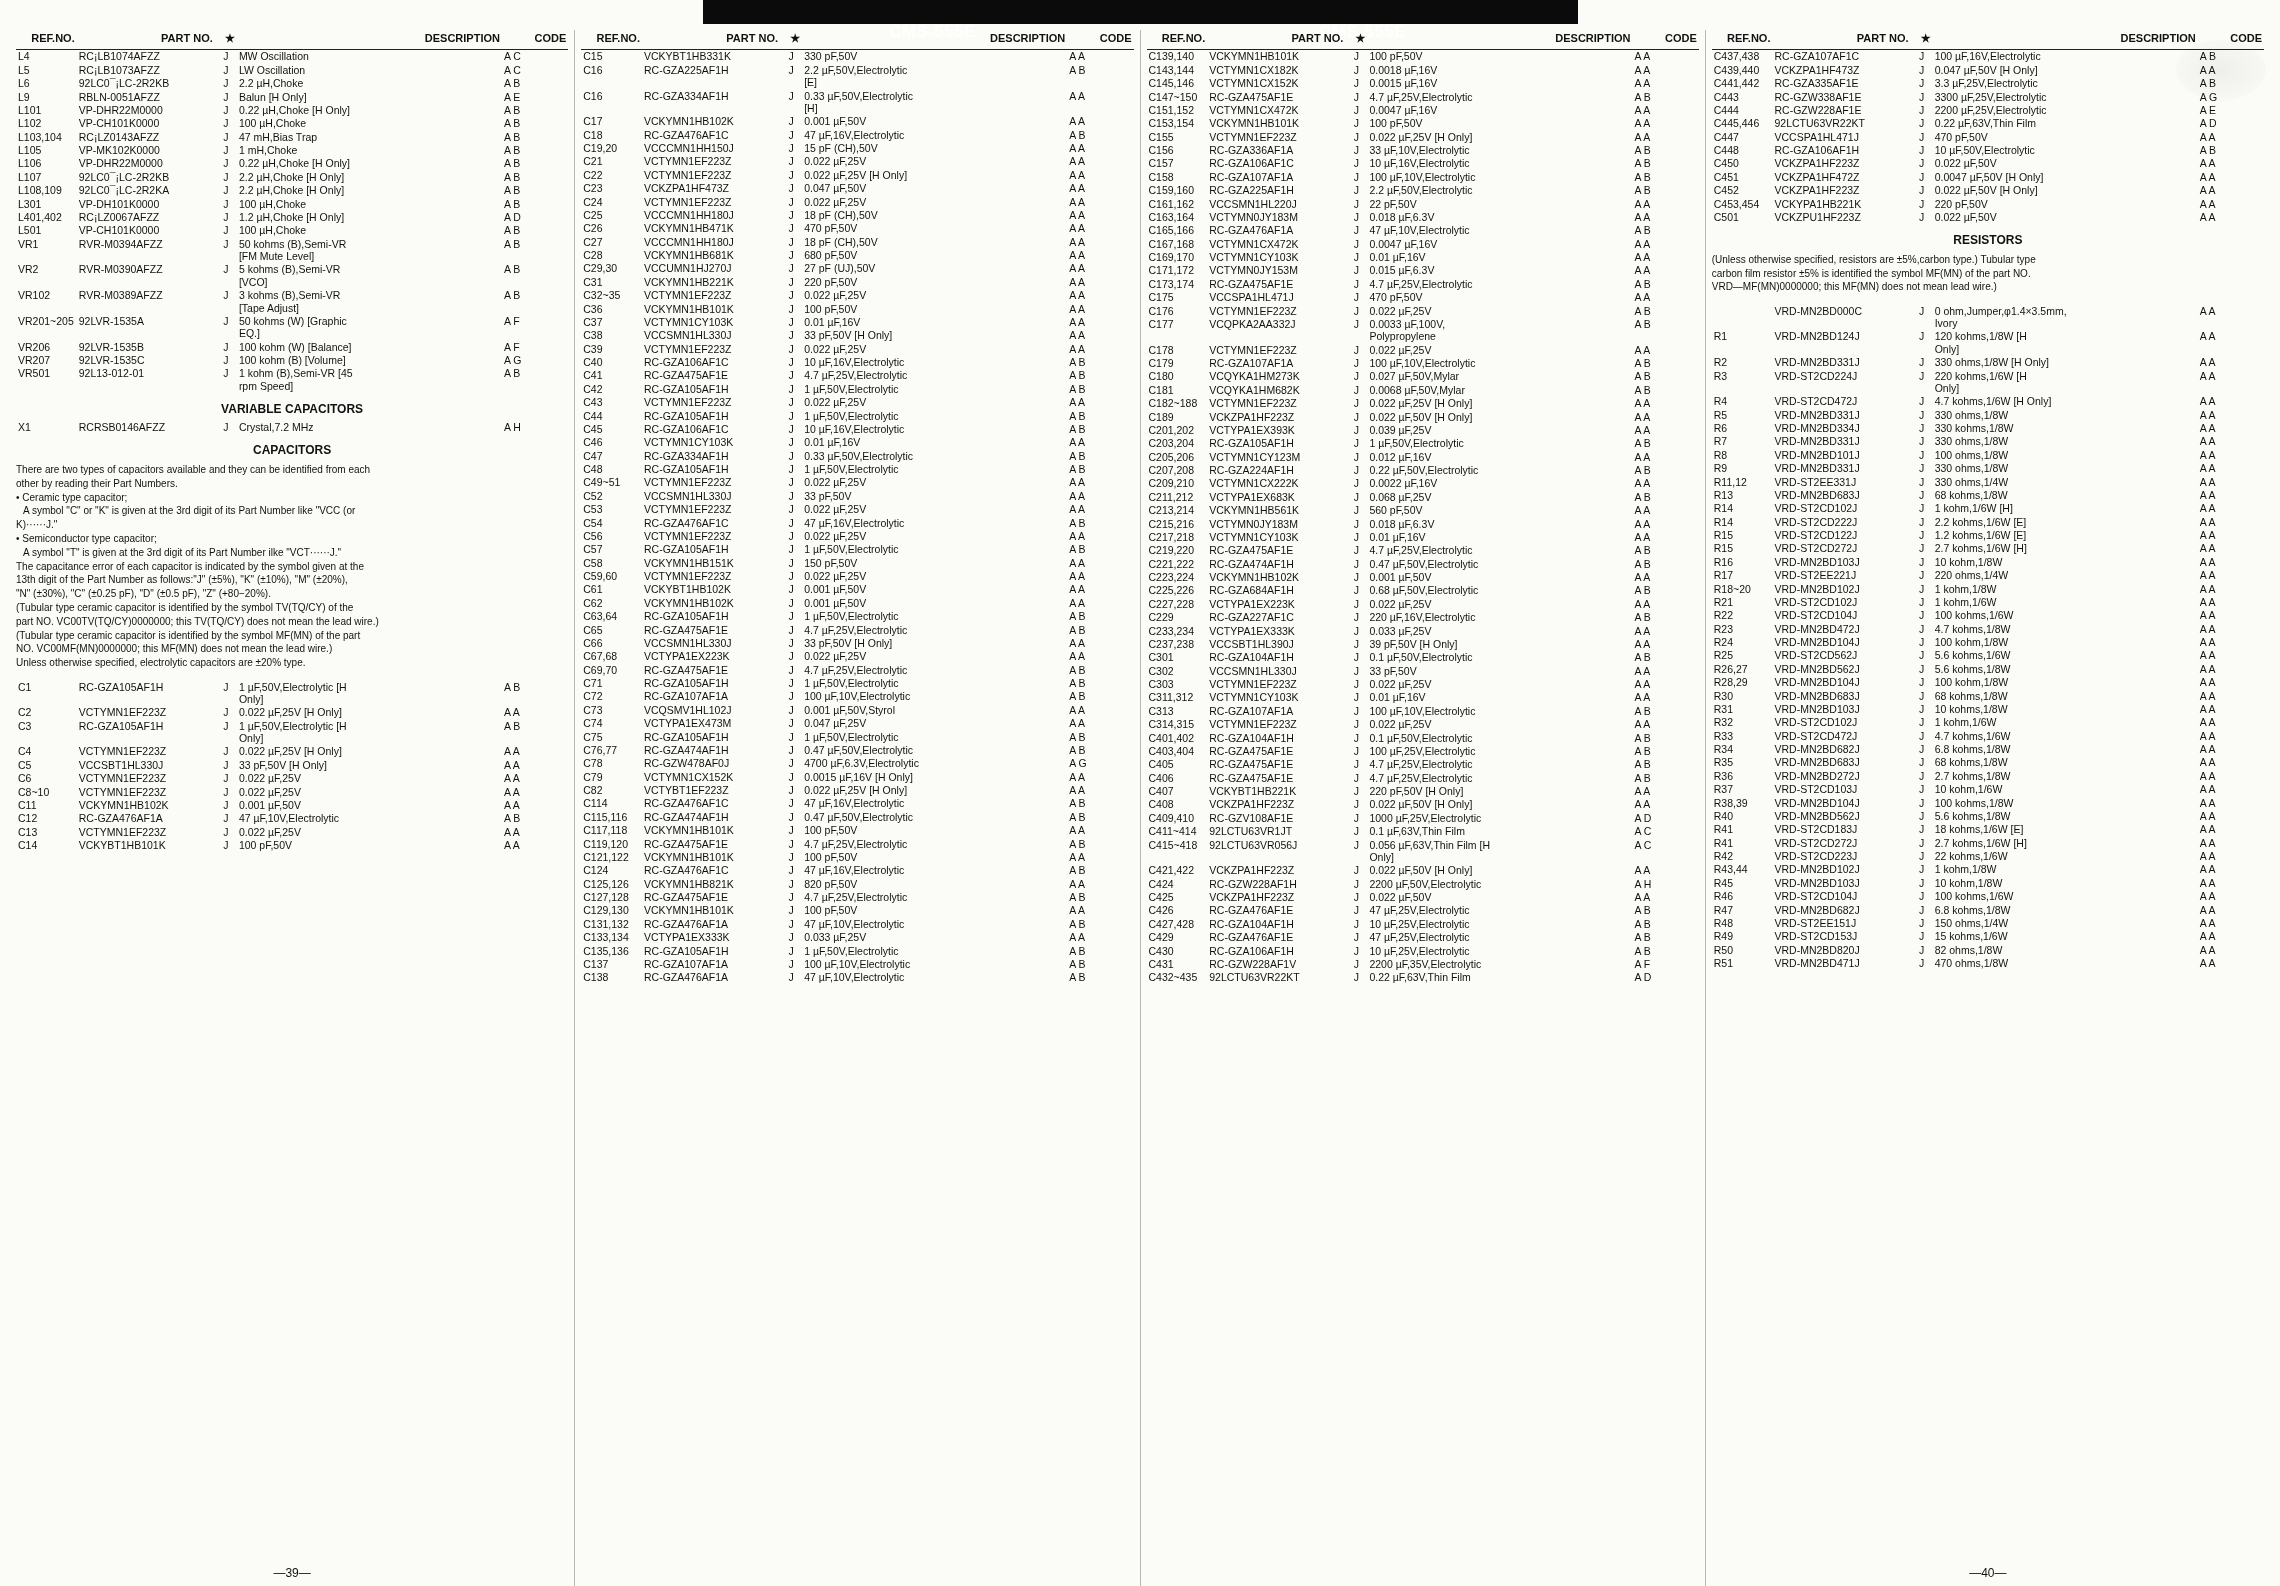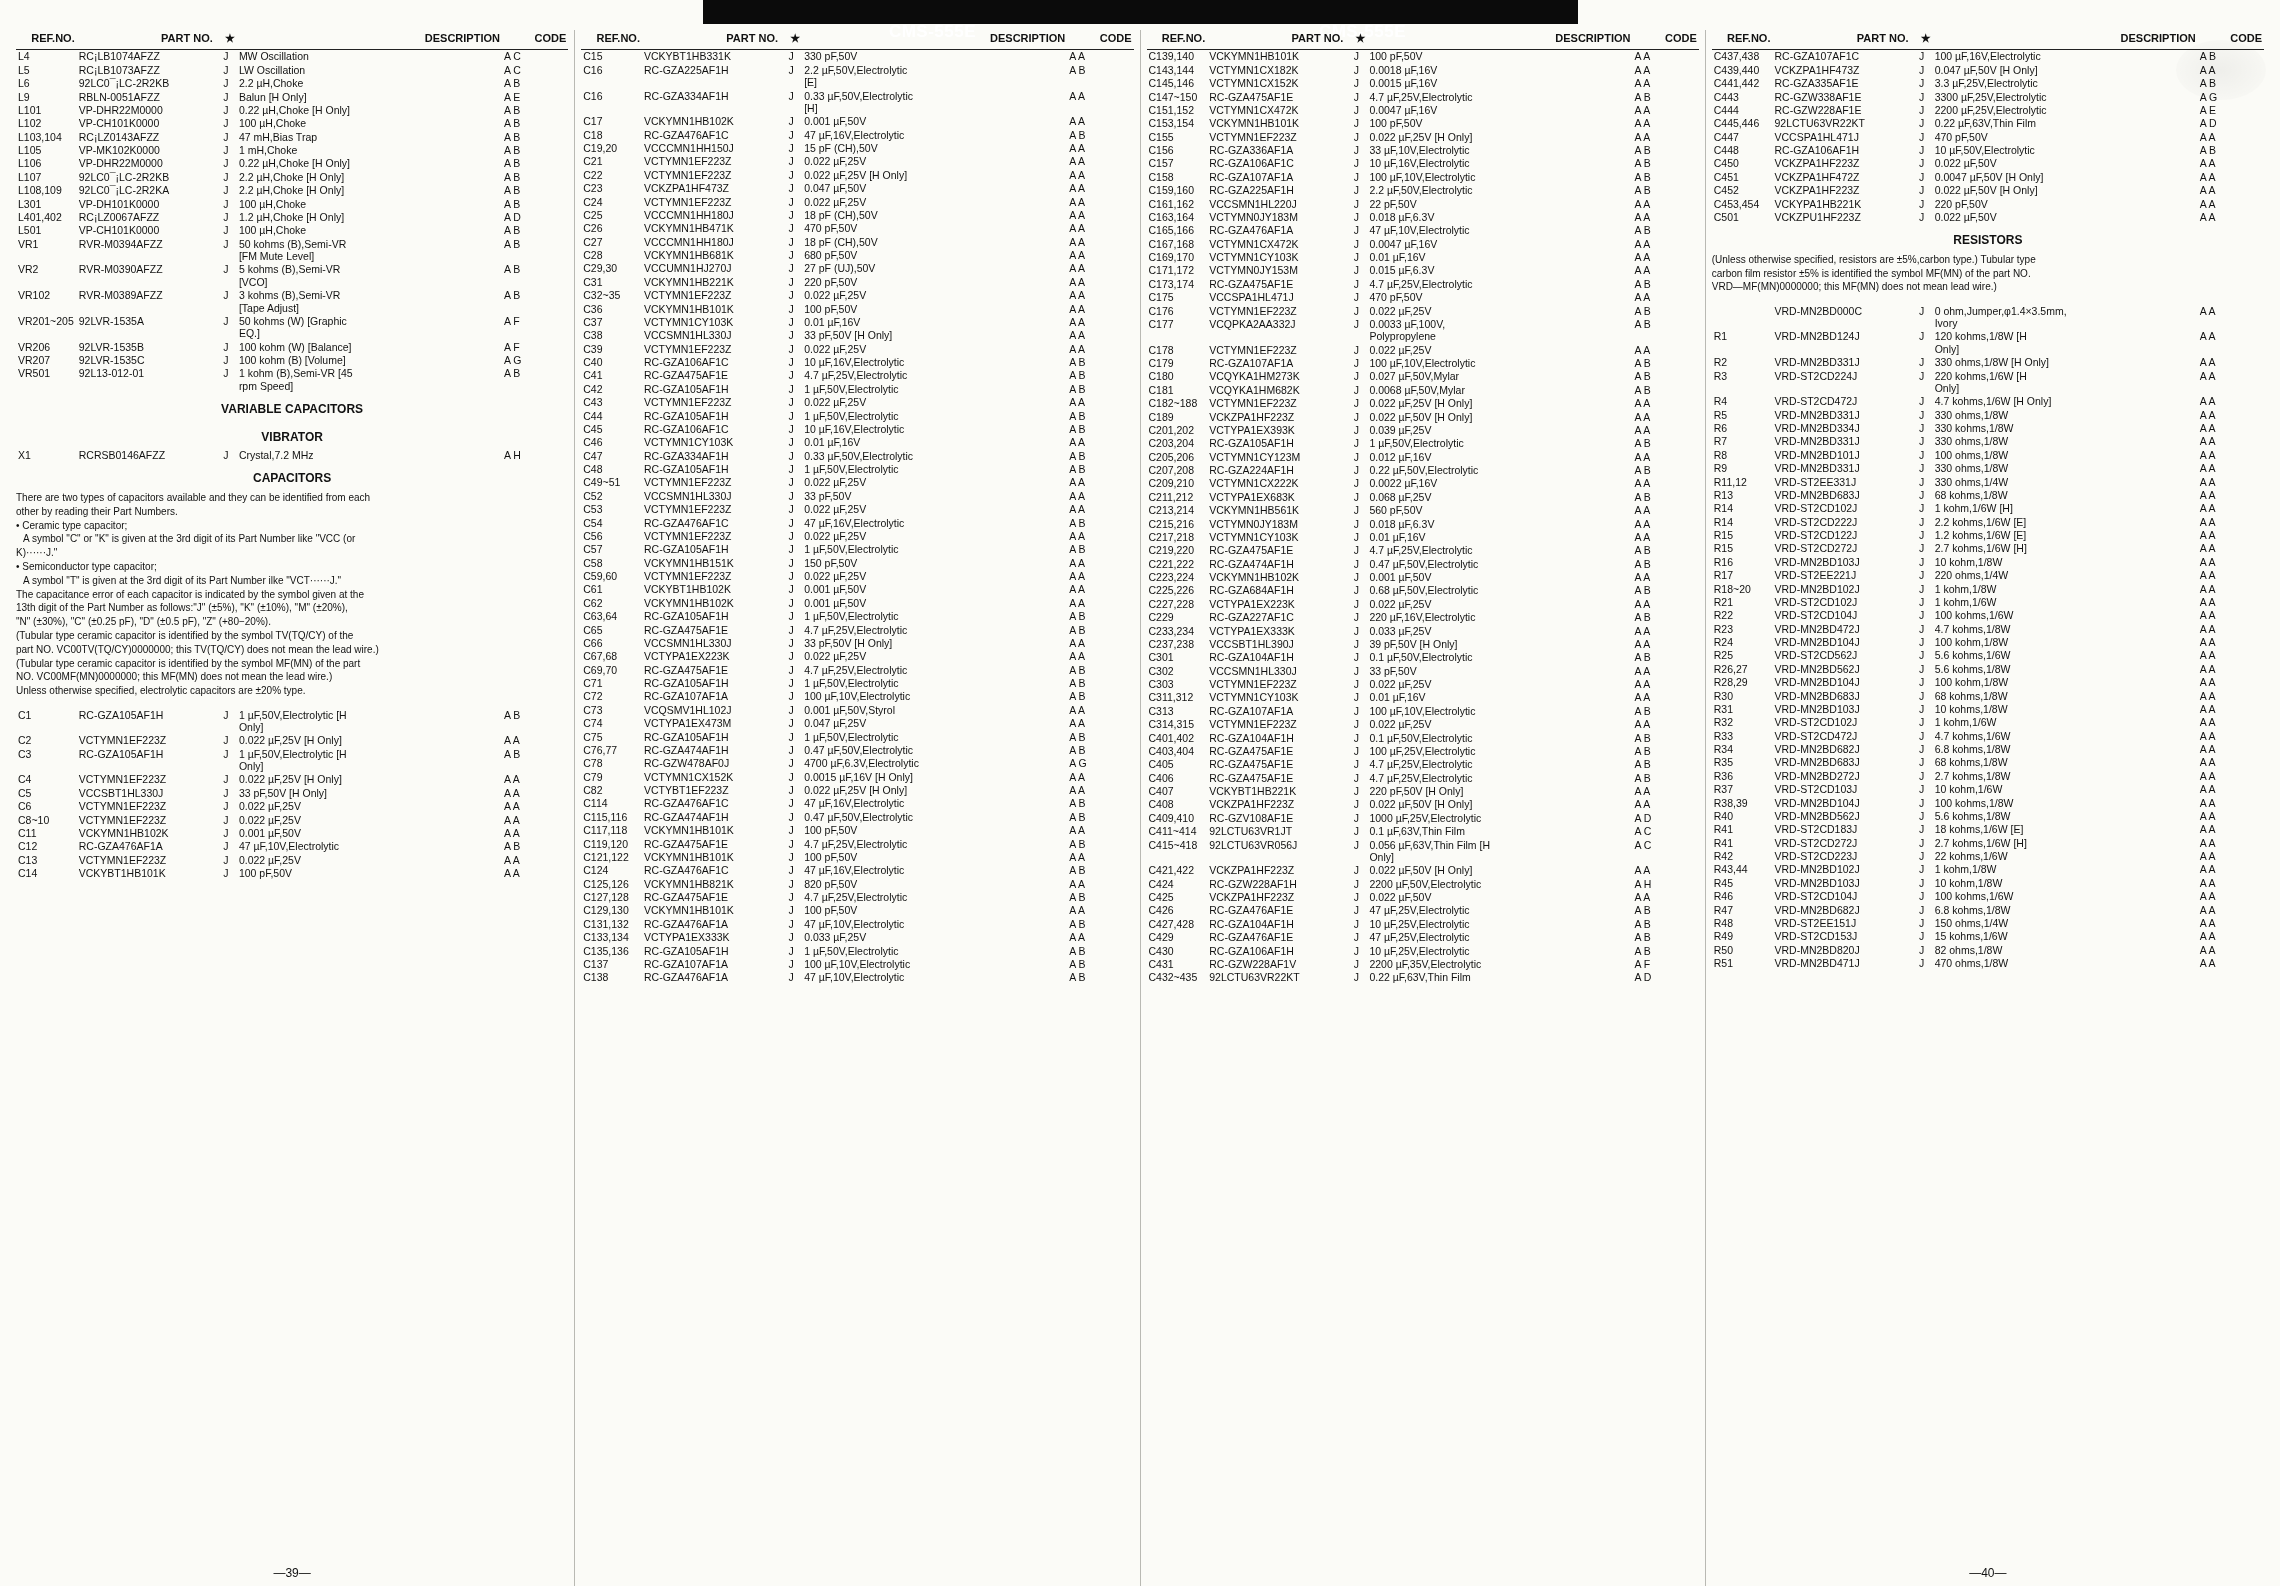--- a/index.html
+++ b/index.html
@@ -278,21 +278,20 @@
             <td class="c-part">92L13-012-01</td>
             <td class="c-star">J</td>
             <td class="c-desc">1 kohm (B),Semi-VR [45<br>rpm Speed]</td>
             <td class="c-code">A B</td>
           </tr>
         </tbody>
     </table>
 
     <div class="section-title">VARIABLE CAPACITORS</div>
 
-    <div class="section-title">VIBRATOR</div>
     <table class="parts">
       <tbody>
           <tr>
             <td class="c-ref">X1</td>
             <td class="c-part">RCRSB0146AFZZ</td>
             <td class="c-star">J</td>
             <td class="c-desc">Crystal,7.2 MHz</td>
             <td class="c-code">A H</td>
           </tr>
         </tbody>

